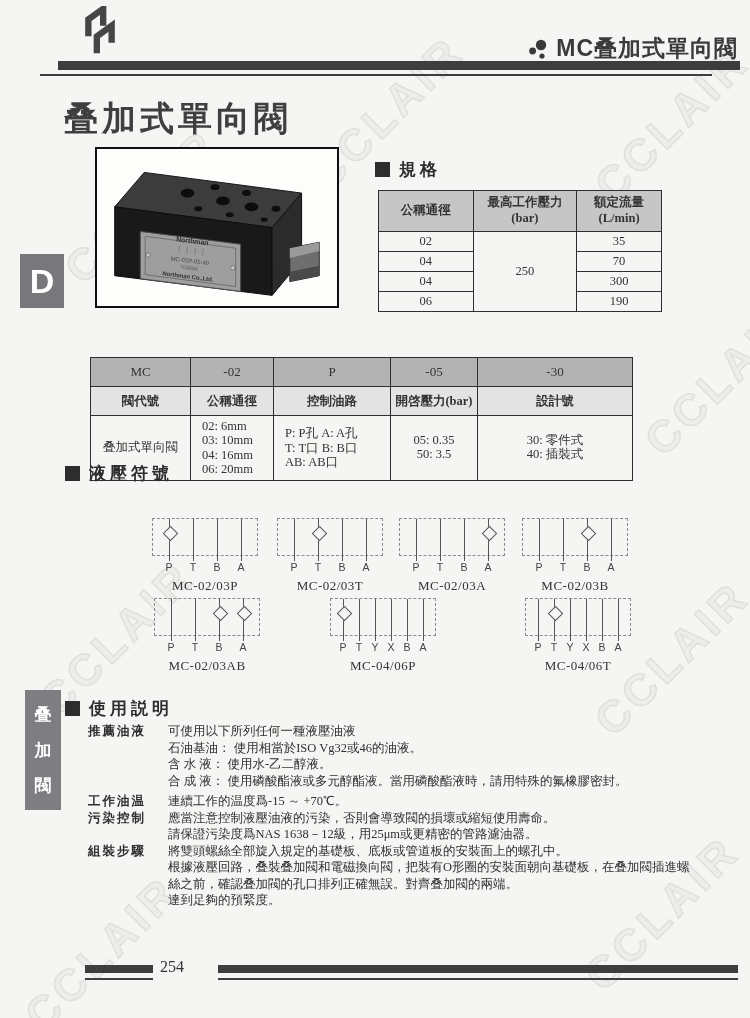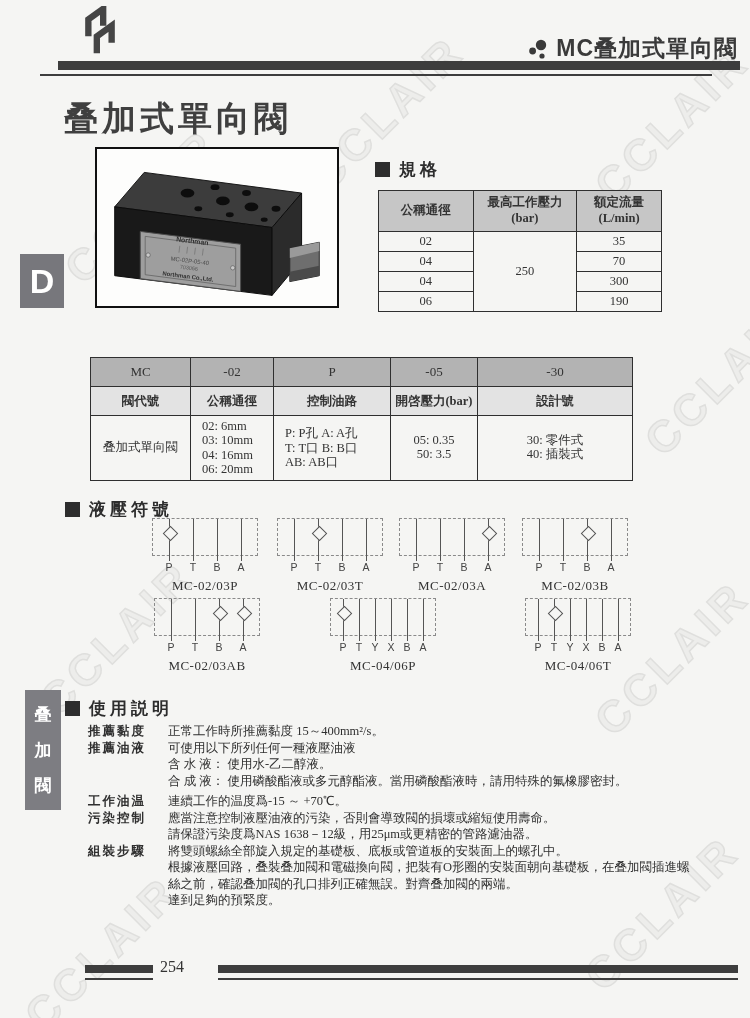--- a/index.html
+++ b/index.html
@@ -234,21 +234,21 @@
       </td>
       <td class="cell-center">
         <div class="cell-lines">
           <div>30: 零件式</div><div>40: 插裝式</div>
         </div>
       </td>
     </tr>
   </tbody>
     </table>
 
-  <div class="sec-h" style="left:65px;top:498px">
+  <div class="sec-h" style="left:65px;top:462px">
     <span class="sq"></span>
     <span>液壓符號</span>
   </div>
   <div id="symbol-area">
       <div class="sym-cell" style="left: 140px; top: 518px;">
         <div class="sym-box">
           <span class="sym-line" style="left: 16px;"></span>
           <span class="sym-diamond" style="left: 11.5px;"></span>
           <span class="sym-line" style="left: 40px;"></span>
           <span class="sym-line" style="left: 64px;"></span>
@@ -368,29 +368,26 @@
         <div class="sym-caption">MC-04/06T</div>
       </div>
     </div>
 
   <div class="sec-h" style="left:65px;top:697px">
     <span class="sq"></span>
     <span>使用説明</span>
   </div>
   <div class="usage" id="usage-rows">
       <div class="u-row">
-        <span class="u-label">推薦黏度</span>
-        <span class="u-text">正常工作時所推薦黏度  15～400mm²/s。</span>
-      </div>
-      <div class="u-row">
         <span class="u-label">推薦油液</span>
         <span class="u-text">可使用以下所列任何一種液壓油液</span>
       </div>
       <div class="u-row">
         <span class="u-label"></span>
+        <span class="u-text">石油基油： 使用相當於ISO Vg32或46的油液。</span>
       </div>
       <div class="u-row">
         <span class="u-label"></span>
         <span class="u-text">含 水 液： 使用水-乙二醇液。</span>
       </div>
       <div class="u-row">
         <span class="u-label"></span>
         <span class="u-text">合 成 液： 使用磷酸酯液或多元醇酯液。當用磷酸酯液時，請用特殊的氟橡膠密封。</span>
       </div>
       <div class="u-row gap">

